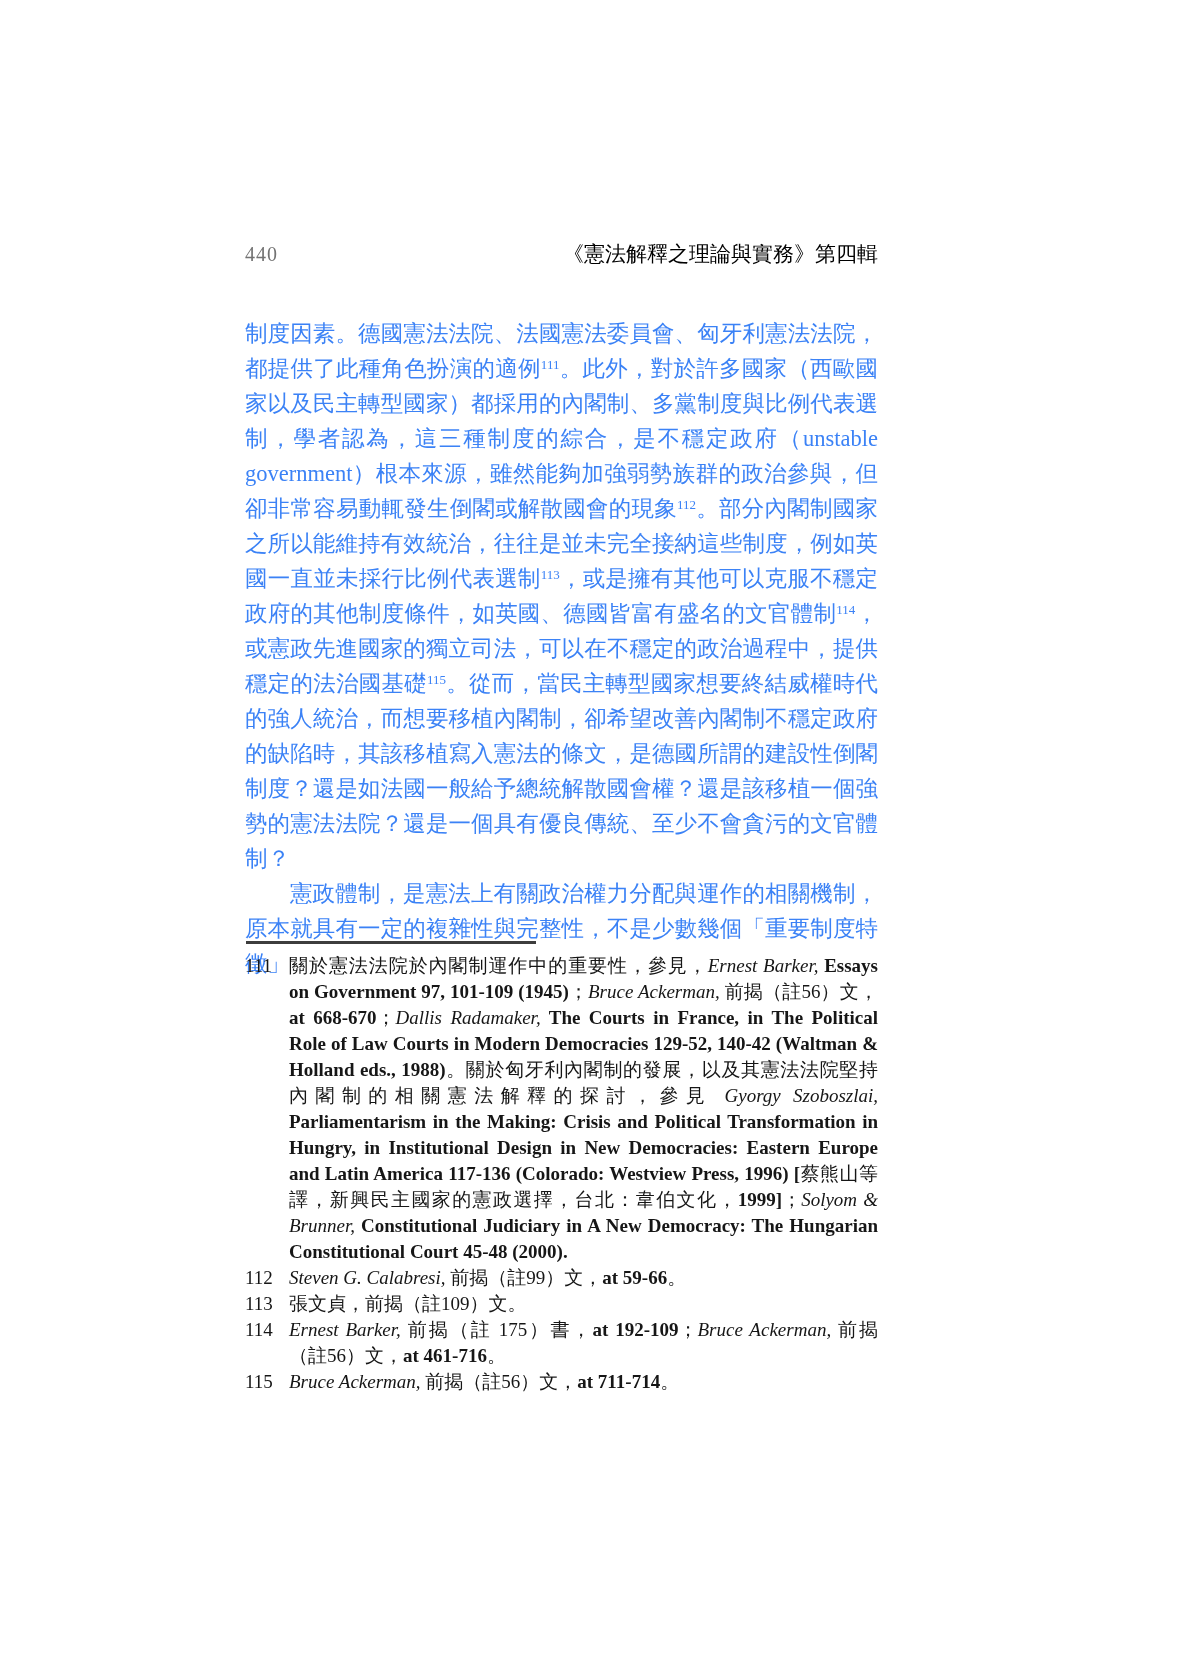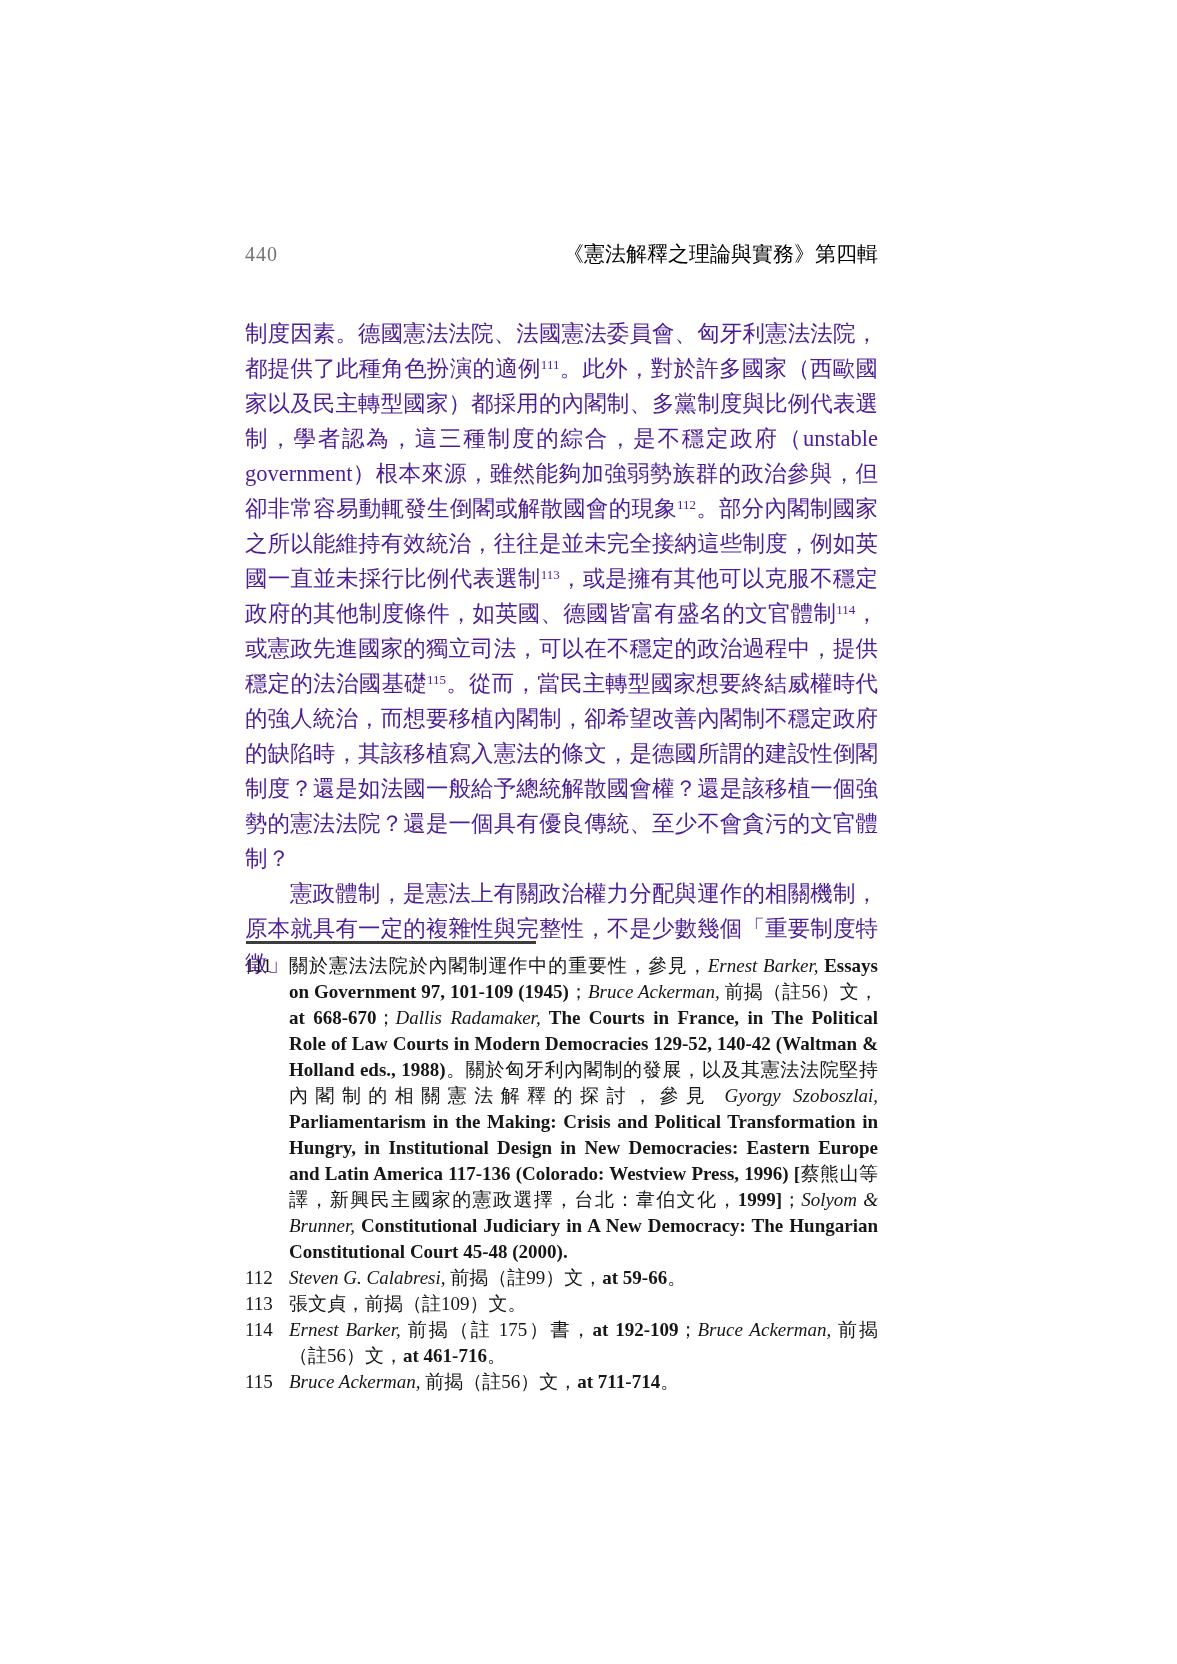--- a/index.html
+++ b/index.html
@@ -37,21 +37,21 @@
   }
   .body-text {
     position: absolute;
     top: 316px;
     left: 245px;
     width: 633px;
     font-size: 22.5px;
     line-height: 35px;
     text-align: justify;
     text-justify: inter-ideograph;
-    color: #4c1d95;
+    color: #3b82f6;
   }
   .para { margin: 0; }
   .para.indent { text-indent: 45px; }
   .sup {
     font-size: 13px;
     vertical-align: 7px;
     line-height: 0;
     letter-spacing: 0;
   }
   .fn-rule {

